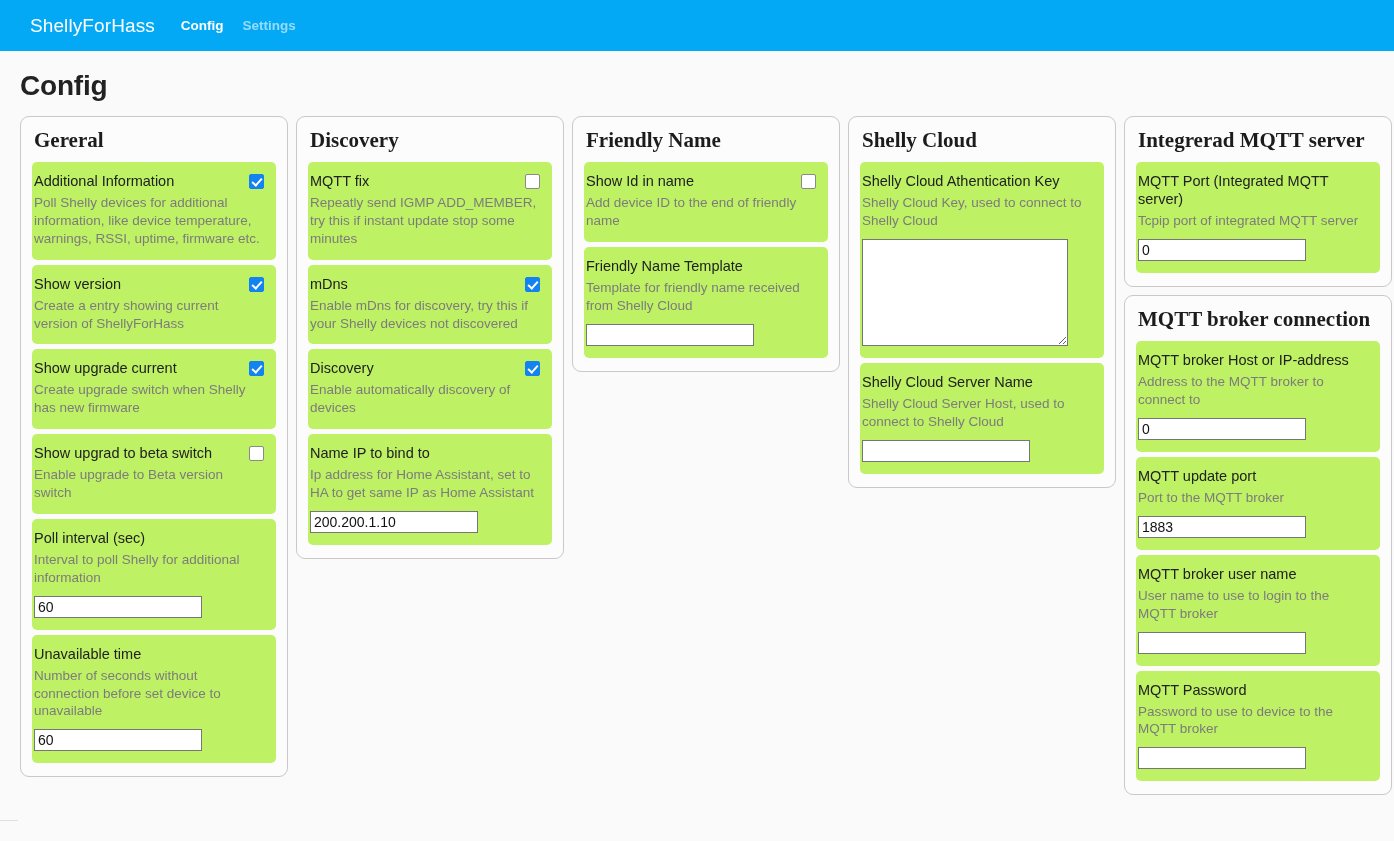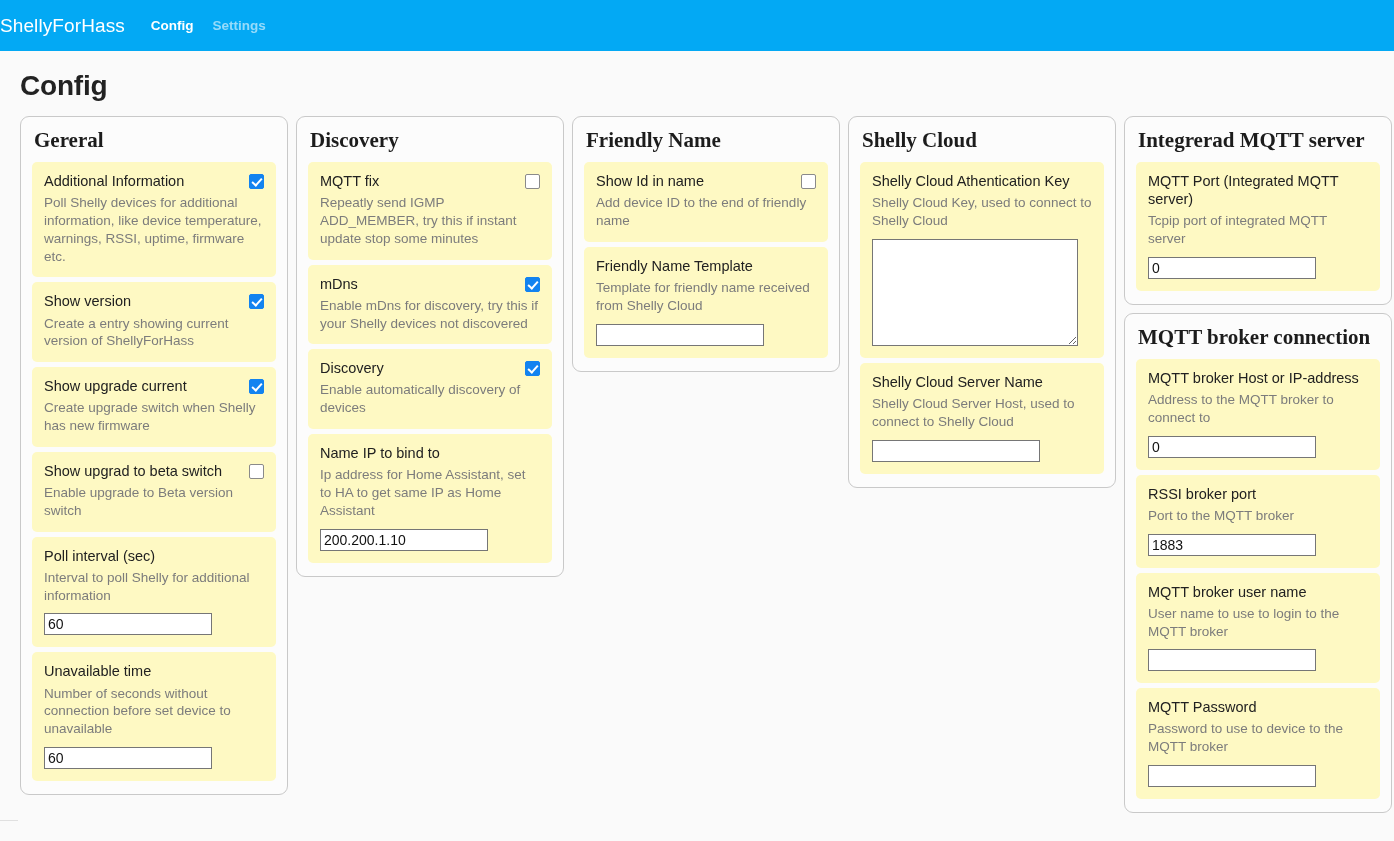--- a/index.html
+++ b/index.html
@@ -15,20 +15,21 @@
     color: #212121;
     overflow: hidden;
   }
 
   
   .navbar {
     height: 51px;
     background: #03a9f4;
     display: flex;
     align-items: center;
+    padding-left: 30px;
     box-sizing: border-box;
   }
   .brand {
     color: #ffffff;
     font-size: 19px;
     font-weight: normal;
     letter-spacing: 0.1px;
     margin-right: 26px;
     cursor: pointer;
   }
@@ -85,23 +86,23 @@
   .panel-title {
     font-size: 21px;
     font-weight: bold;
     color: #1c1c1c;
     margin: 1px 0 9px 2px;
     font-family: Liberation Serif, serif;
   }
 
   
   .card {
-    background: #fef9c3;
+    background: #bef264;
     border-radius: 5px;
-    padding: 10px 12px 12px 12px;
+    padding: 10px 12px 12px 2px;
     margin-bottom: 5px;
     box-sizing: border-box;
   }
   .card:last-child { margin-bottom: 1px; }
 
   .card-head {
     display: flex;
     align-items: flex-start;
     justify-content: space-between;
     gap: 8px;
@@ -339,21 +340,21 @@
         <div class="panel-title">MQTT broker connection</div>
         <div class="card">
           <div class="card-head">
             <div class="card-label">MQTT broker Host or IP-address</div>
           </div>
           <div class="card-desc">Address to the MQTT broker to connect to</div>
           <input type="text" class="tinput w-narrow" placeholder="" value="0" style="">
         </div>
         <div class="card">
           <div class="card-head">
-            <div class="card-label">RSSI broker port</div>
+            <div class="card-label">MQTT update port</div>
           </div>
           <div class="card-desc">Port to the MQTT broker</div>
           <input type="text" class="tinput w-narrow" placeholder="" value="1883" style="">
         </div>
         <div class="card">
           <div class="card-head">
             <div class="card-label">MQTT broker user name</div>
           </div>
           <div class="card-desc">User name to use to login to the MQTT broker</div>
           <input type="text" class="tinput w-narrow" placeholder="" style="">

